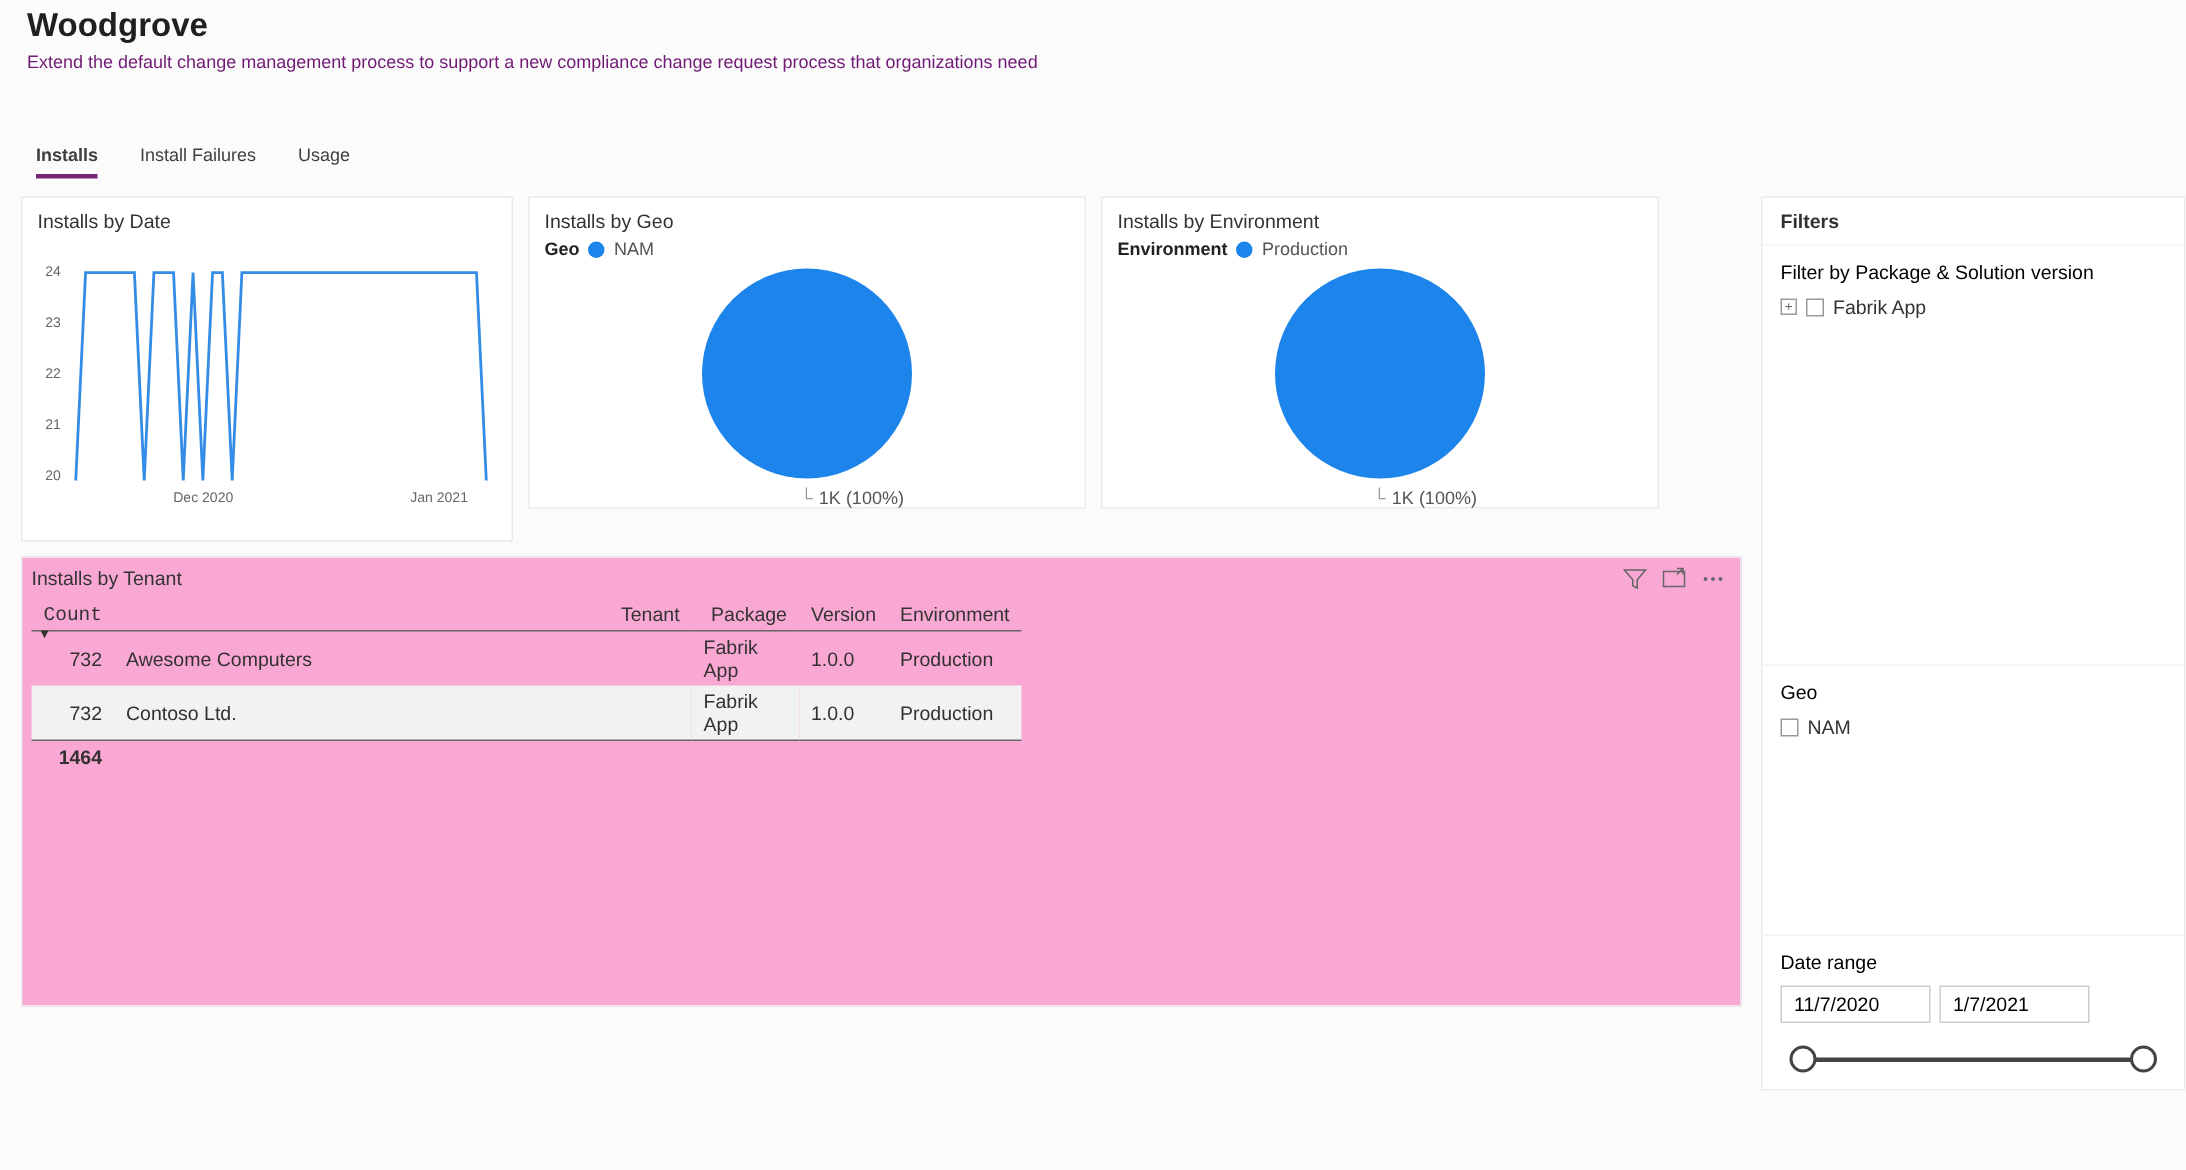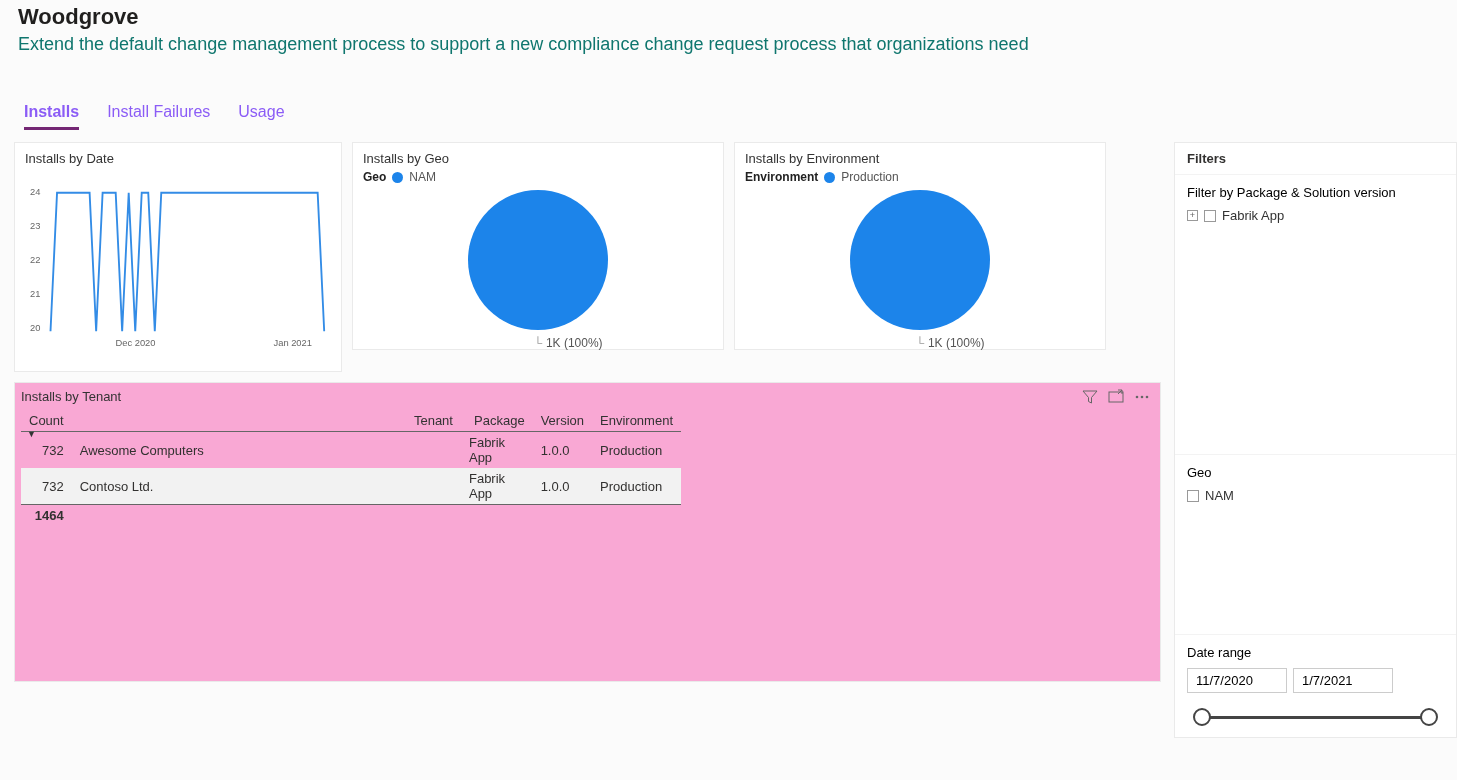--- a/index.html
+++ b/index.html
@@ -7,23 +7,23 @@
     font-family: "Segoe UI", -apple-system, sans-serif;
     font-size: 13px;
     color: #323130;
     background: #fbfbfb;
     width: 1457px;
     height: 780px;
     overflow: hidden;
   }
   .header { padding: 4px 18px 0 18px; }
   .title { font-size: 22px; font-weight: 700; color: #201f1e; }
-  .subtitle { font-size: 18px; color: #0f766e; margin-top: 4px; }
+  .subtitle { font-size: 12px; color: #701a75; margin-top: 4px; }
   .tabs { display: flex; gap: 28px; padding: 0 24px; margin-top: 48px; }
-  .tab { font-size: 16px; color: #8b5cf6; padding-bottom: 6px; cursor: pointer; }
+  .tab { font-size: 12px; color: #404040; padding-bottom: 6px; cursor: pointer; }
   .tab.active { font-weight: 600; border-bottom: 3px solid #742774; }
   .main { display: flex; gap: 10px; padding: 12px 0 0 14px; }
   .left { flex: 1; }
   .cards-row { display: flex; gap: 10px; }
   .card { background: #fff; border: 1px solid #eaeaea; padding: 8px 10px; position: relative; }
   .card-title { font-size: 13px; color: #333; margin-bottom: 4px; }
   .card-linechart { width: 328px; height: 230px; }
   .card-pie { width: 372px; height: 208px; }
   .legend-row { display: flex; align-items: center; gap: 6px; font-size: 12px; color: #555; margin-bottom: 4px; }
   .legend-label { font-weight: 700; color: #222; }
@@ -33,21 +33,21 @@
   .pie-caption { font-size: 12px; color: #555; display:flex; align-items:center; gap:4px; margin-left: 60px;}
   .pie-caption .tick { color:#999; }
   .linechart-svg { width: 100%; height: 190px; }
   .axis-text { font-size: 11px; fill: #666; }
   .line-path { fill: none; stroke: #338ce6; stroke-width: 2.2; }
   .tenant-card { margin-top: 10px; width: 1147px; background:#f9a8d4; border:1px solid #eaeaea; padding: 6px 6px; min-height: 300px; position:relative;}
   .tenant-toolbar { position:absolute; top:6px; right:10px; display:flex; gap:10px; color:#666; }
   .tenant-toolbar svg { width:16px; height:16px; cursor:pointer; }
   table.tenant { border-collapse: collapse; width: 660px; font-size: 13px; margin-top: 6px;}
   table.tenant th { text-align: right; font-weight: 400; color:#333; padding: 3px 8px; border-bottom: 1px solid #666; }
-  table.tenant th.count { text-align:center; position:relative;}
+  table.tenant th.count { text-align:center; position:relative;font-family:Liberation Mono, monospace;}
   table.tenant th.count .sort-arrow { position:absolute; bottom:-8px; left:6px; font-size:9px; color:#333;}
   table.tenant td { padding: 3px 8px; }
   table.tenant tr.zebra td { background: #f2f2f2; }
   table.tenant td.count { text-align: right; width: 46px;}
   table.tenant td.tenant-col { width: 410px; }
   table.tenant td.pkg { width: 72px; }
   table.tenant td.ver { width: 54px; }
   table.tenant tr.total td { font-weight: 700; border-top:1px solid #666;}
   .filters { width: 283px; background:#fff; border:1px solid #eaeaea; }
   .filters-header { font-weight: 700; font-size: 13px; padding: 8px 12px; border-bottom:1px solid #f3f3f3;}

